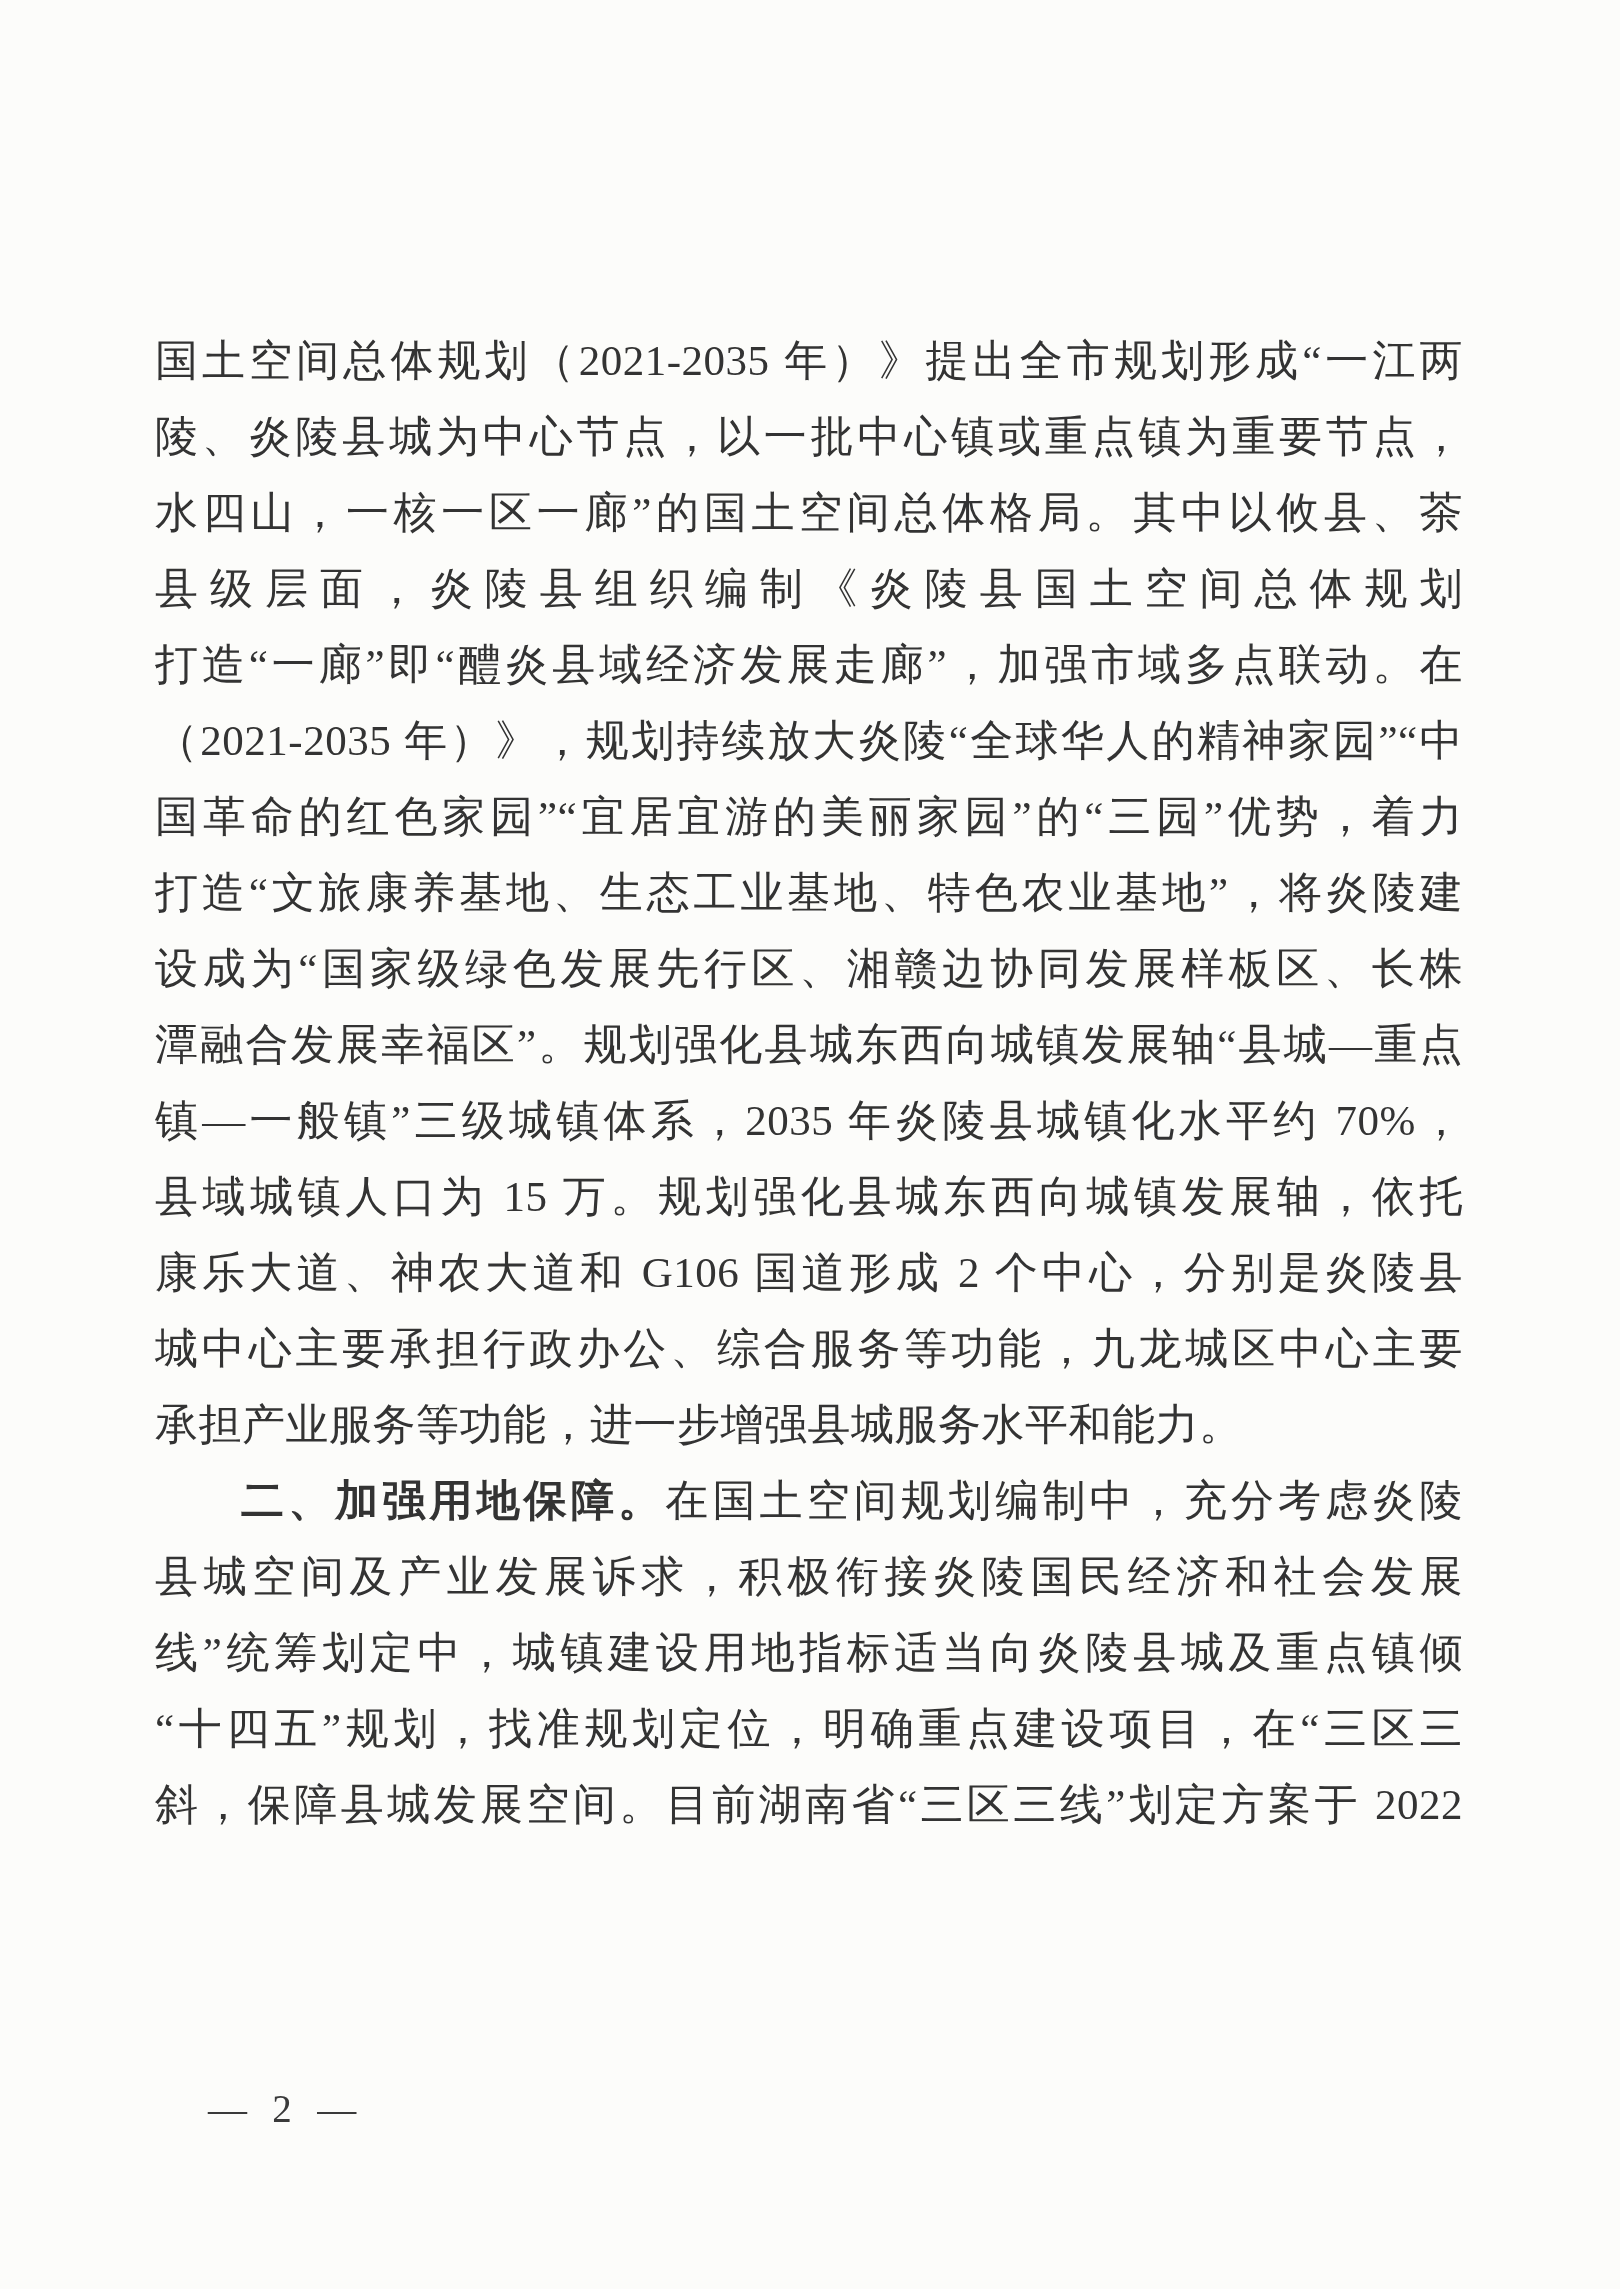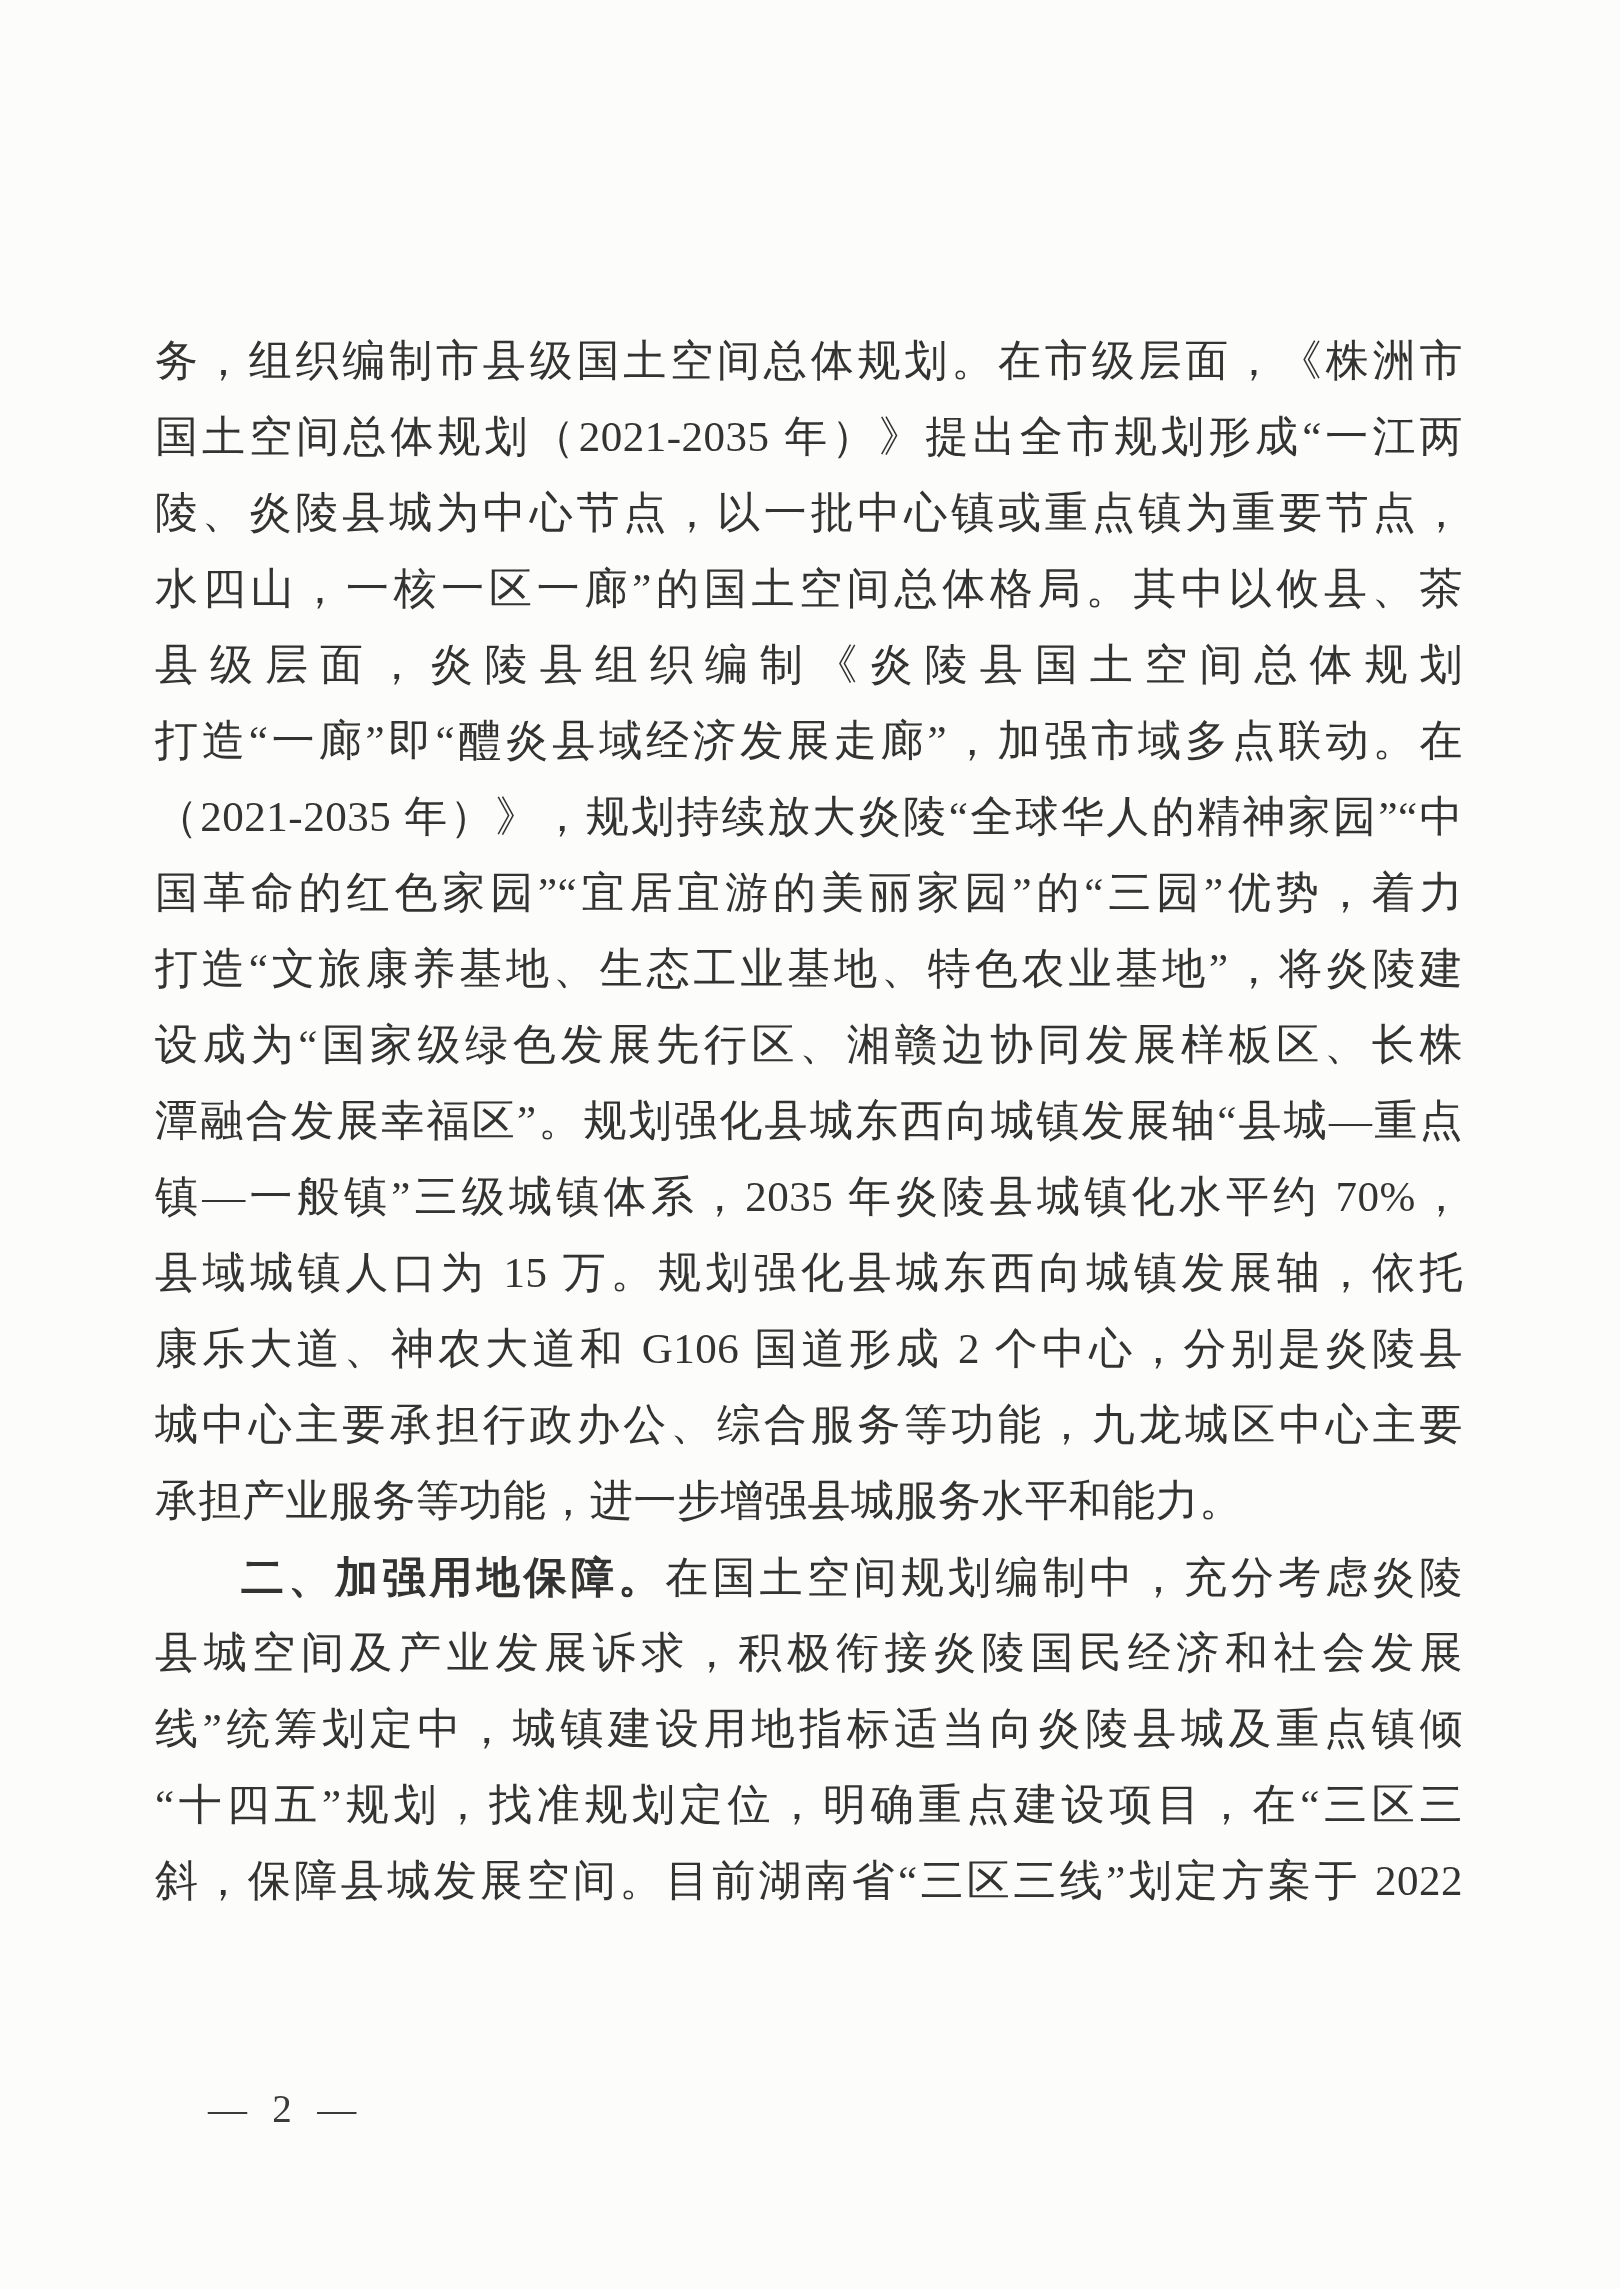--- a/index.html
+++ b/index.html
@@ -26,38 +26,37 @@
     letter-spacing: 0.5px;
   }
   .j {
     text-align: justify;
     text-align-last: justify;
     text-justify: inter-character;
   }
   .indent { padding-left: 86px; }
   .heading {
     font-weight: bold;
-    font-family: Liberation Sans, sans-serif;
+    font-family: Liberation Serif, serif;
   }
   .page-number {
     position: absolute;
     left: 208px;
     top: 2086px;
     font-size: 39px;
     letter-spacing: 7.8px;
     color: #3a3a3a;
     font-family: "Liberation Serif", "DejaVu Serif", serif;
   }
 </style>
 </head>
 <body>
 
 <div class="page">
   <div class="text-block">
-    <div class="line j">务，组织编制市县级国土空间总体规划。在市级层面，《株洲市</div>
     <div class="line j">国土空间总体规划（2021-2035 年）》提出全市规划形成“一江两</div>
     <div class="line j">陵、炎陵县城为中心节点，以一批中心镇或重点镇为重要节点，</div>
     <div class="line j">水四山，一核一区一廊”的国土空间总体格局。其中以攸县、茶</div>
     <div class="line j">县级层面，炎陵县组织编制《炎陵县国土空间总体规划</div>
     <div class="line j">打造“一廊”即“醴炎县域经济发展走廊”，加强市域多点联动。在</div>
     <div class="line j">（2021-2035 年）》，规划持续放大炎陵“全球华人的精神家园”“中</div>
     <div class="line j">国革命的红色家园”“宜居宜游的美丽家园”的“三园”优势，着力</div>
     <div class="line j">打造“文旅康养基地、生态工业基地、特色农业基地”，将炎陵建</div>
     <div class="line j">设成为“国家级绿色发展先行区、湘赣边协同发展样板区、长株</div>
     <div class="line j">潭融合发展幸福区”。规划强化县城东西向城镇发展轴“县城—重点</div>

